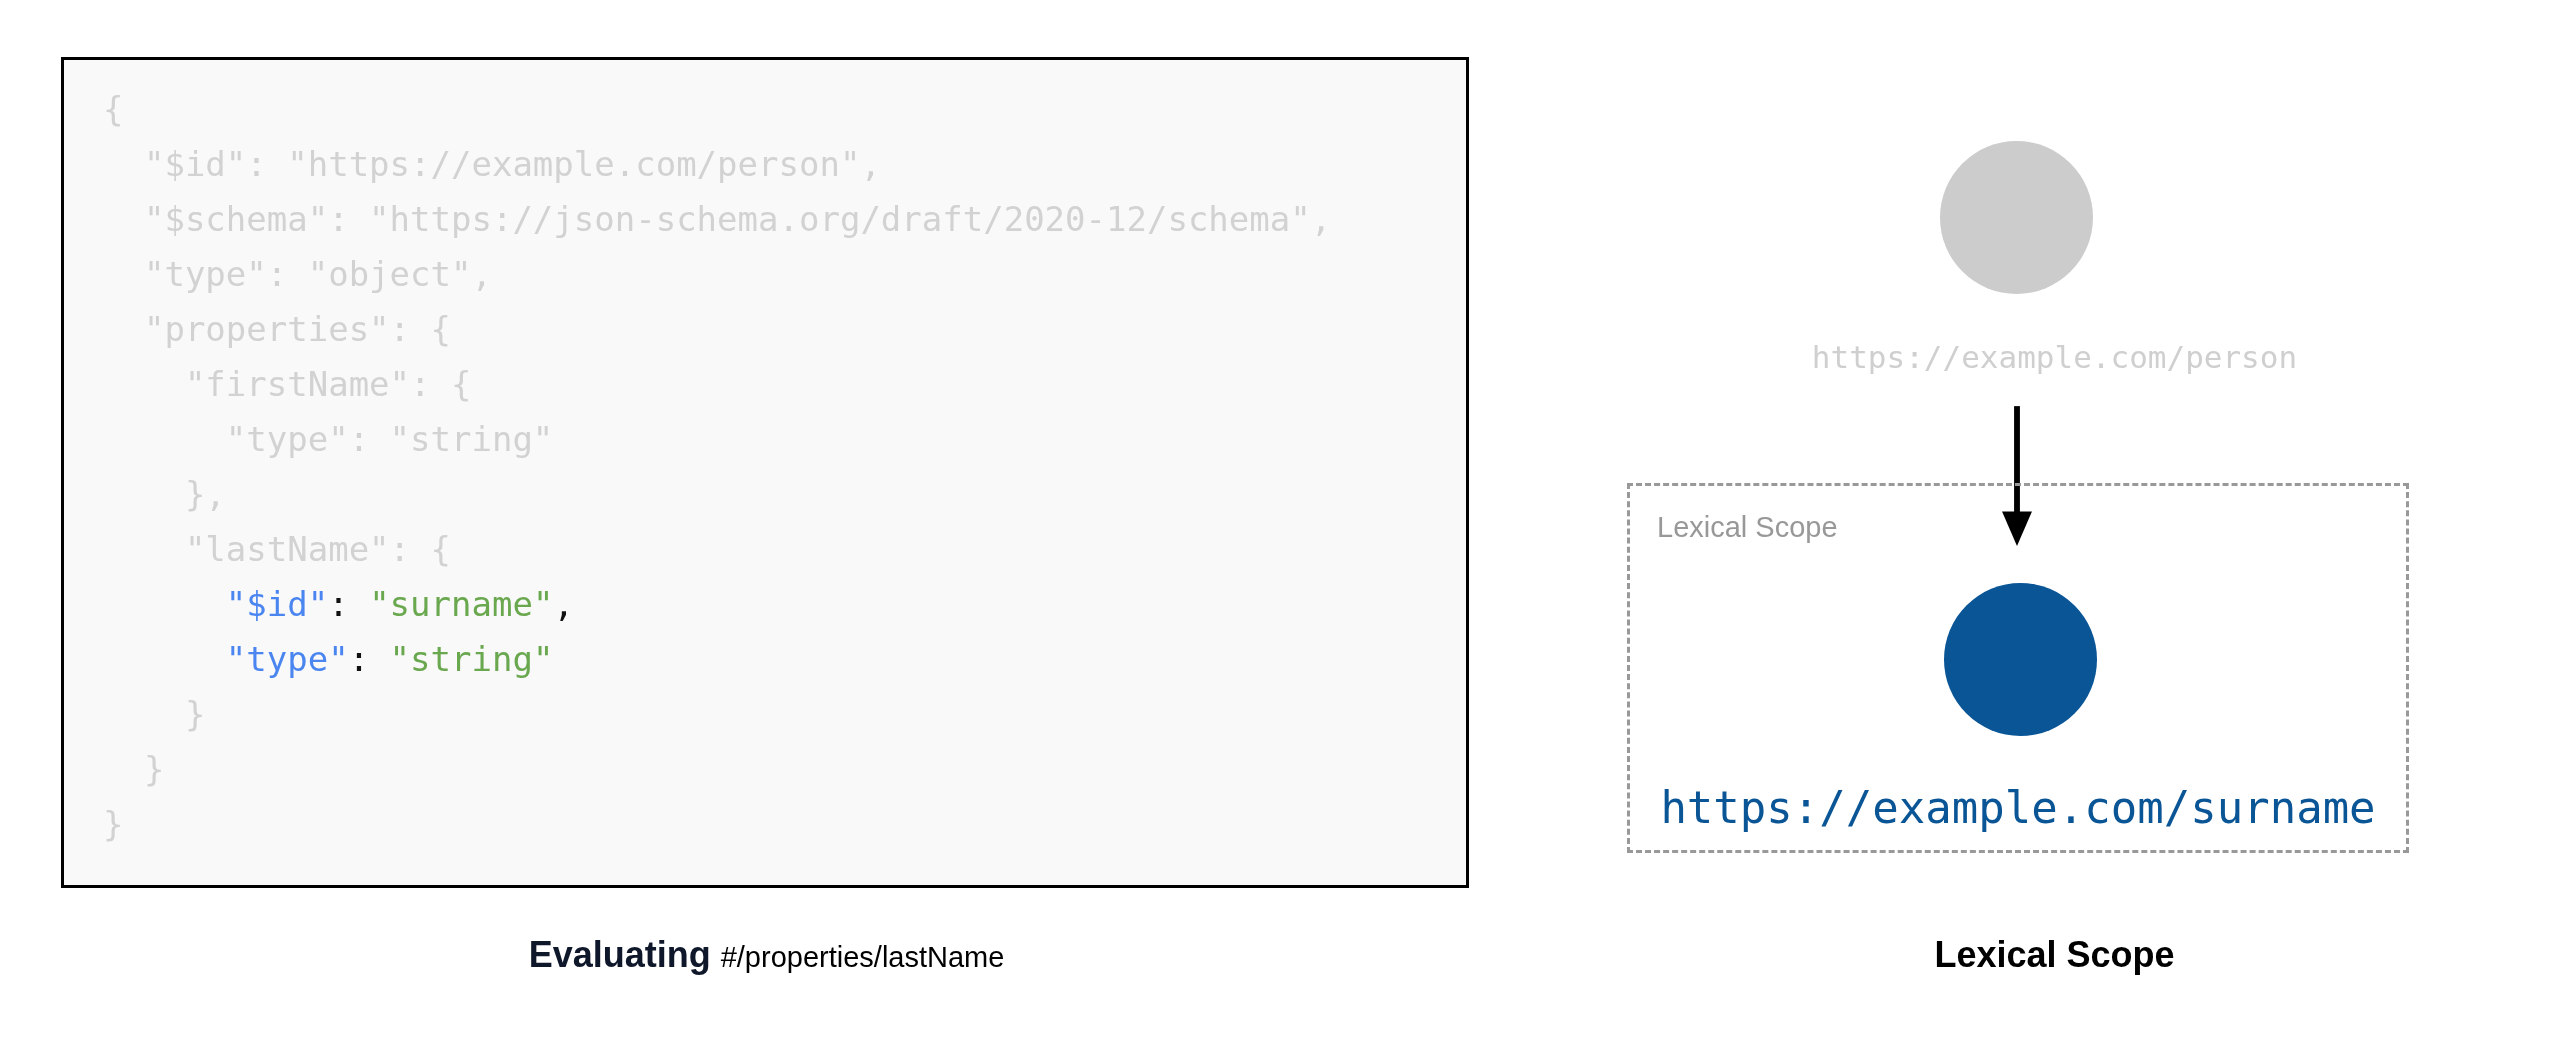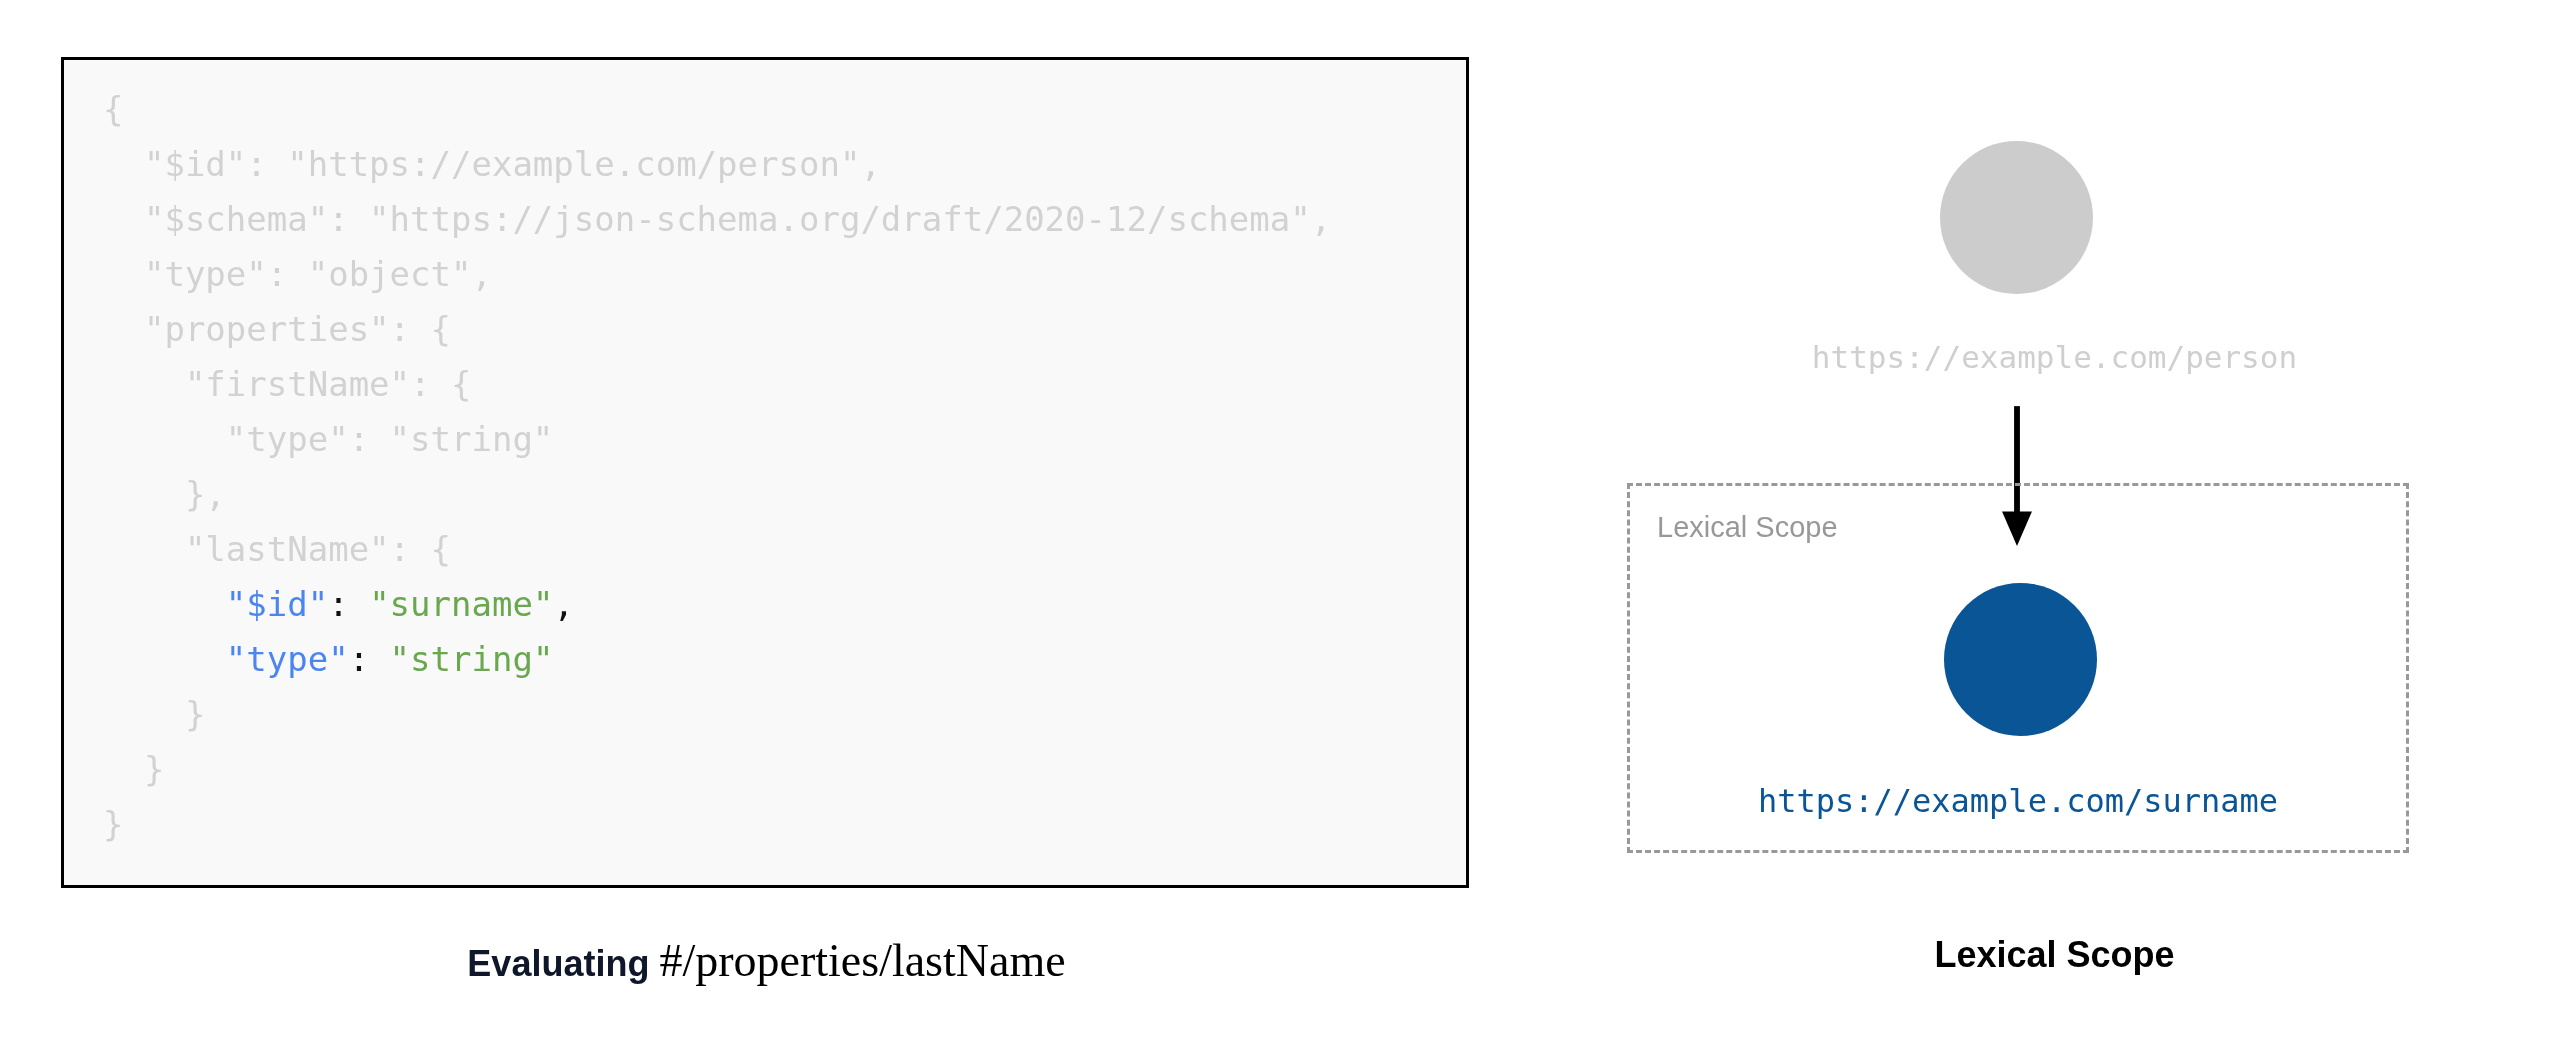--- a/index.html
+++ b/index.html
@@ -64,22 +64,22 @@
     text-align: center;
     white-space: nowrap;
   }
   .cap-bold {
     font-family: "Liberation Sans", sans-serif;
     font-weight: bold;
     font-size: 36px;
     color: #0f172a;
   }
   .cap-mono {
-    font-family: Liberation Serif, serif;
-    font-size: 46px;
+    font-family: Liberation Sans, sans-serif;
+    font-size: 29px;
     color: #000000;
   }
 
   
   #right-panel {
     position: absolute;
     left: 1533px;
     top: 0;
     width: 1043px;
     height: 839px;
@@ -143,21 +143,21 @@
     border-radius: 50%;
     background: #0a5596;
   }
   #surname-label {
     position: absolute;
     left: 0;
     top: 296px;
     width: 776px;
     text-align: center;
     font-family: "DejaVu Sans Mono", "Liberation Mono", monospace;
-    font-size: 32px;
+    font-size: 44px;
     color: #0a5596;
     white-space: nowrap;
   }
 
   #right-caption {
     position: absolute;
     left: 0;
     top: 934px;
     width: 1043px;
     text-align: center;

